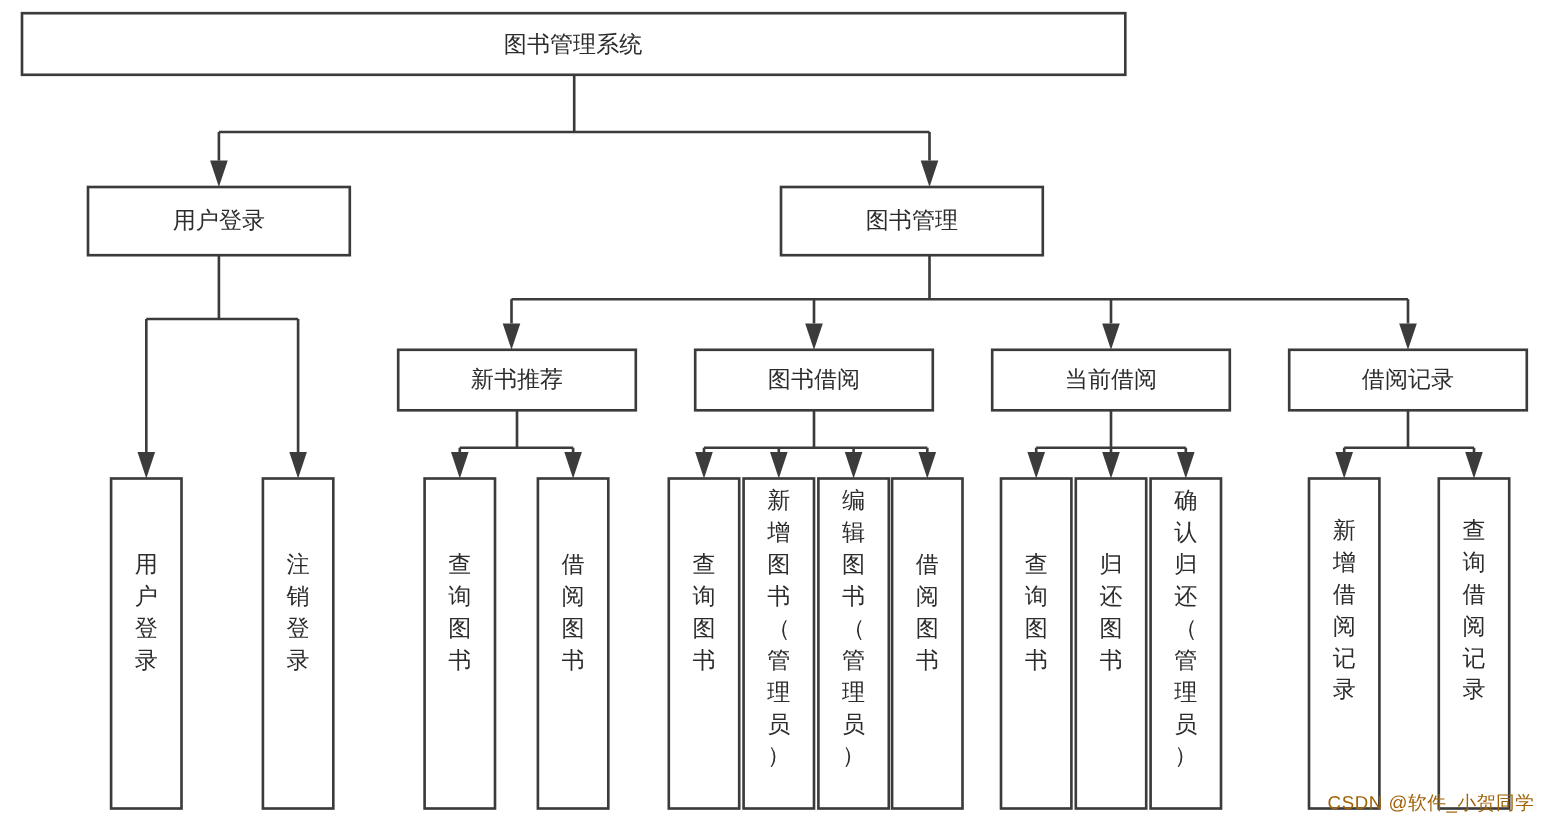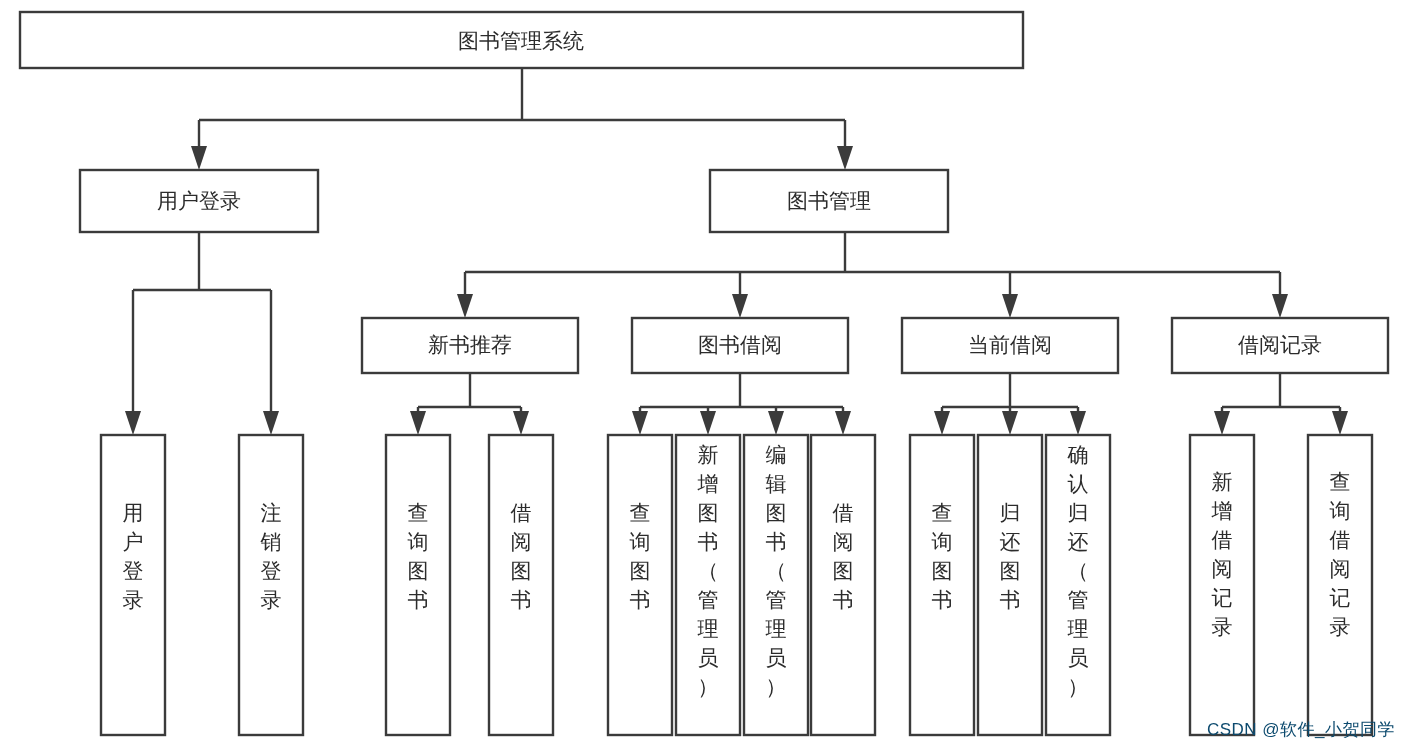--- a/index.html
+++ b/index.html
@@ -53,21 +53,21 @@
     font-size: 21px;
     fill: #2c2c2c;
     text-anchor: middle;
   }
   .watermark-text {
     position: absolute;
     right: 10px;
     bottom: 6px;
     font-family: "Liberation Sans", "DejaVu Sans", sans-serif;
     font-size: 17px;
-    color: #0c4a6e;
+    color: #a16207;
     letter-spacing: 0.5px;
     white-space: nowrap;
   }
 </style>
 </head>
 <body>
 
 <div id="diagram-root">
 
   <svg class="diagram-canvas" viewBox="0 0 1405 747">

